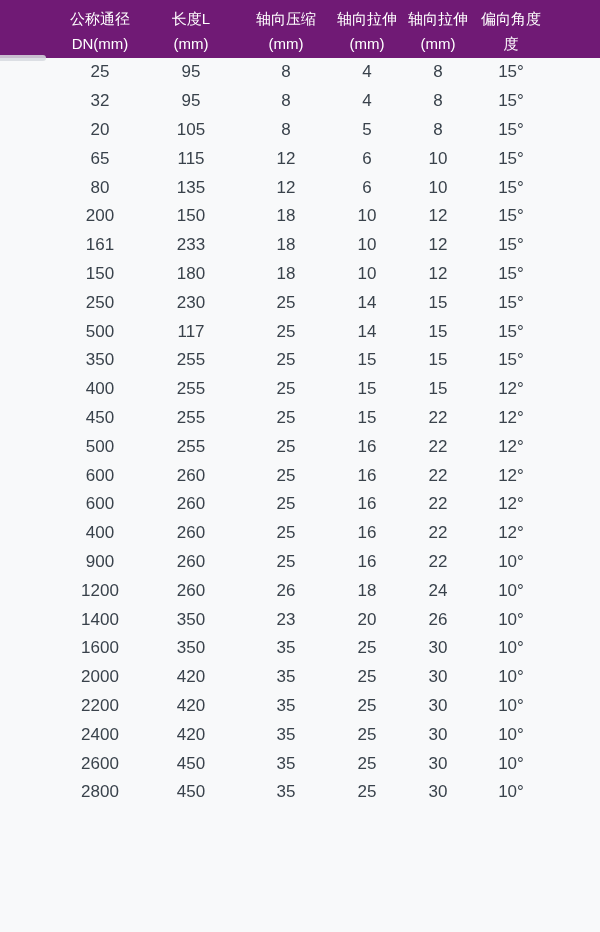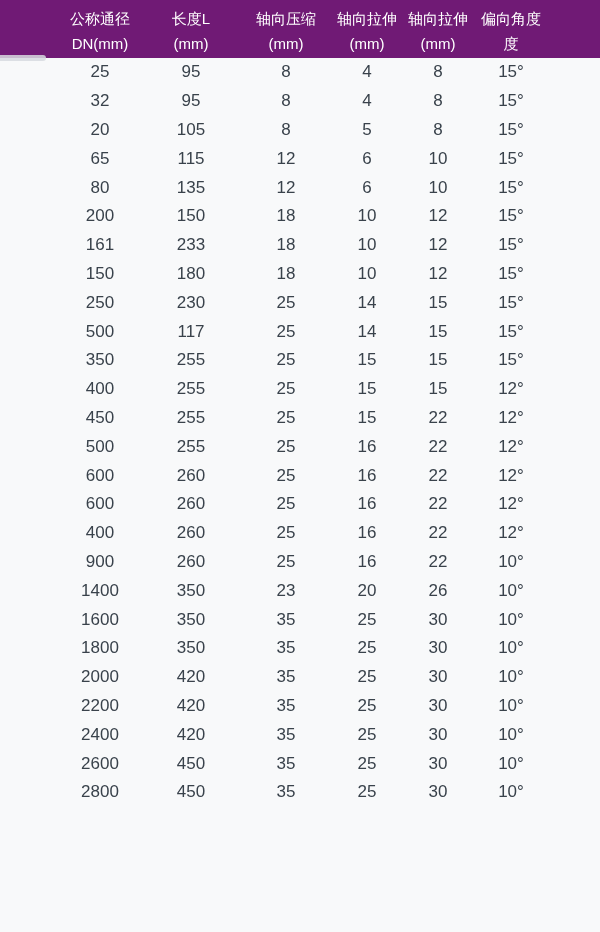--- a/index.html
+++ b/index.html
@@ -274,41 +274,41 @@
         <td>900</td>
         <td>260</td>
         <td>25</td>
         <td>16</td>
         <td>22</td>
         <td>10°</td>
         <td></td>
       </tr>
       <tr>
         <td></td>
+        <td>1200</td>
+        <td>260</td>
+        <td>26</td>
+        <td>18</td>
+        <td>24</td>
+        <td>10°</td>
+        <td></td>
+      </tr>
+      <tr>
+        <td></td>
         <td>1400</td>
         <td>350</td>
         <td>23</td>
         <td>20</td>
         <td>26</td>
         <td>10°</td>
         <td></td>
       </tr>
       <tr>
         <td></td>
         <td>1600</td>
-        <td>350</td>
-        <td>35</td>
-        <td>25</td>
-        <td>30</td>
-        <td>10°</td>
-        <td></td>
-      </tr>
-      <tr>
-        <td></td>
-        <td>1800</td>
         <td>350</td>
         <td>35</td>
         <td>25</td>
         <td>30</td>
         <td>10°</td>
         <td></td>
       </tr>
       <tr>
         <td></td>
         <td>2000</td>

